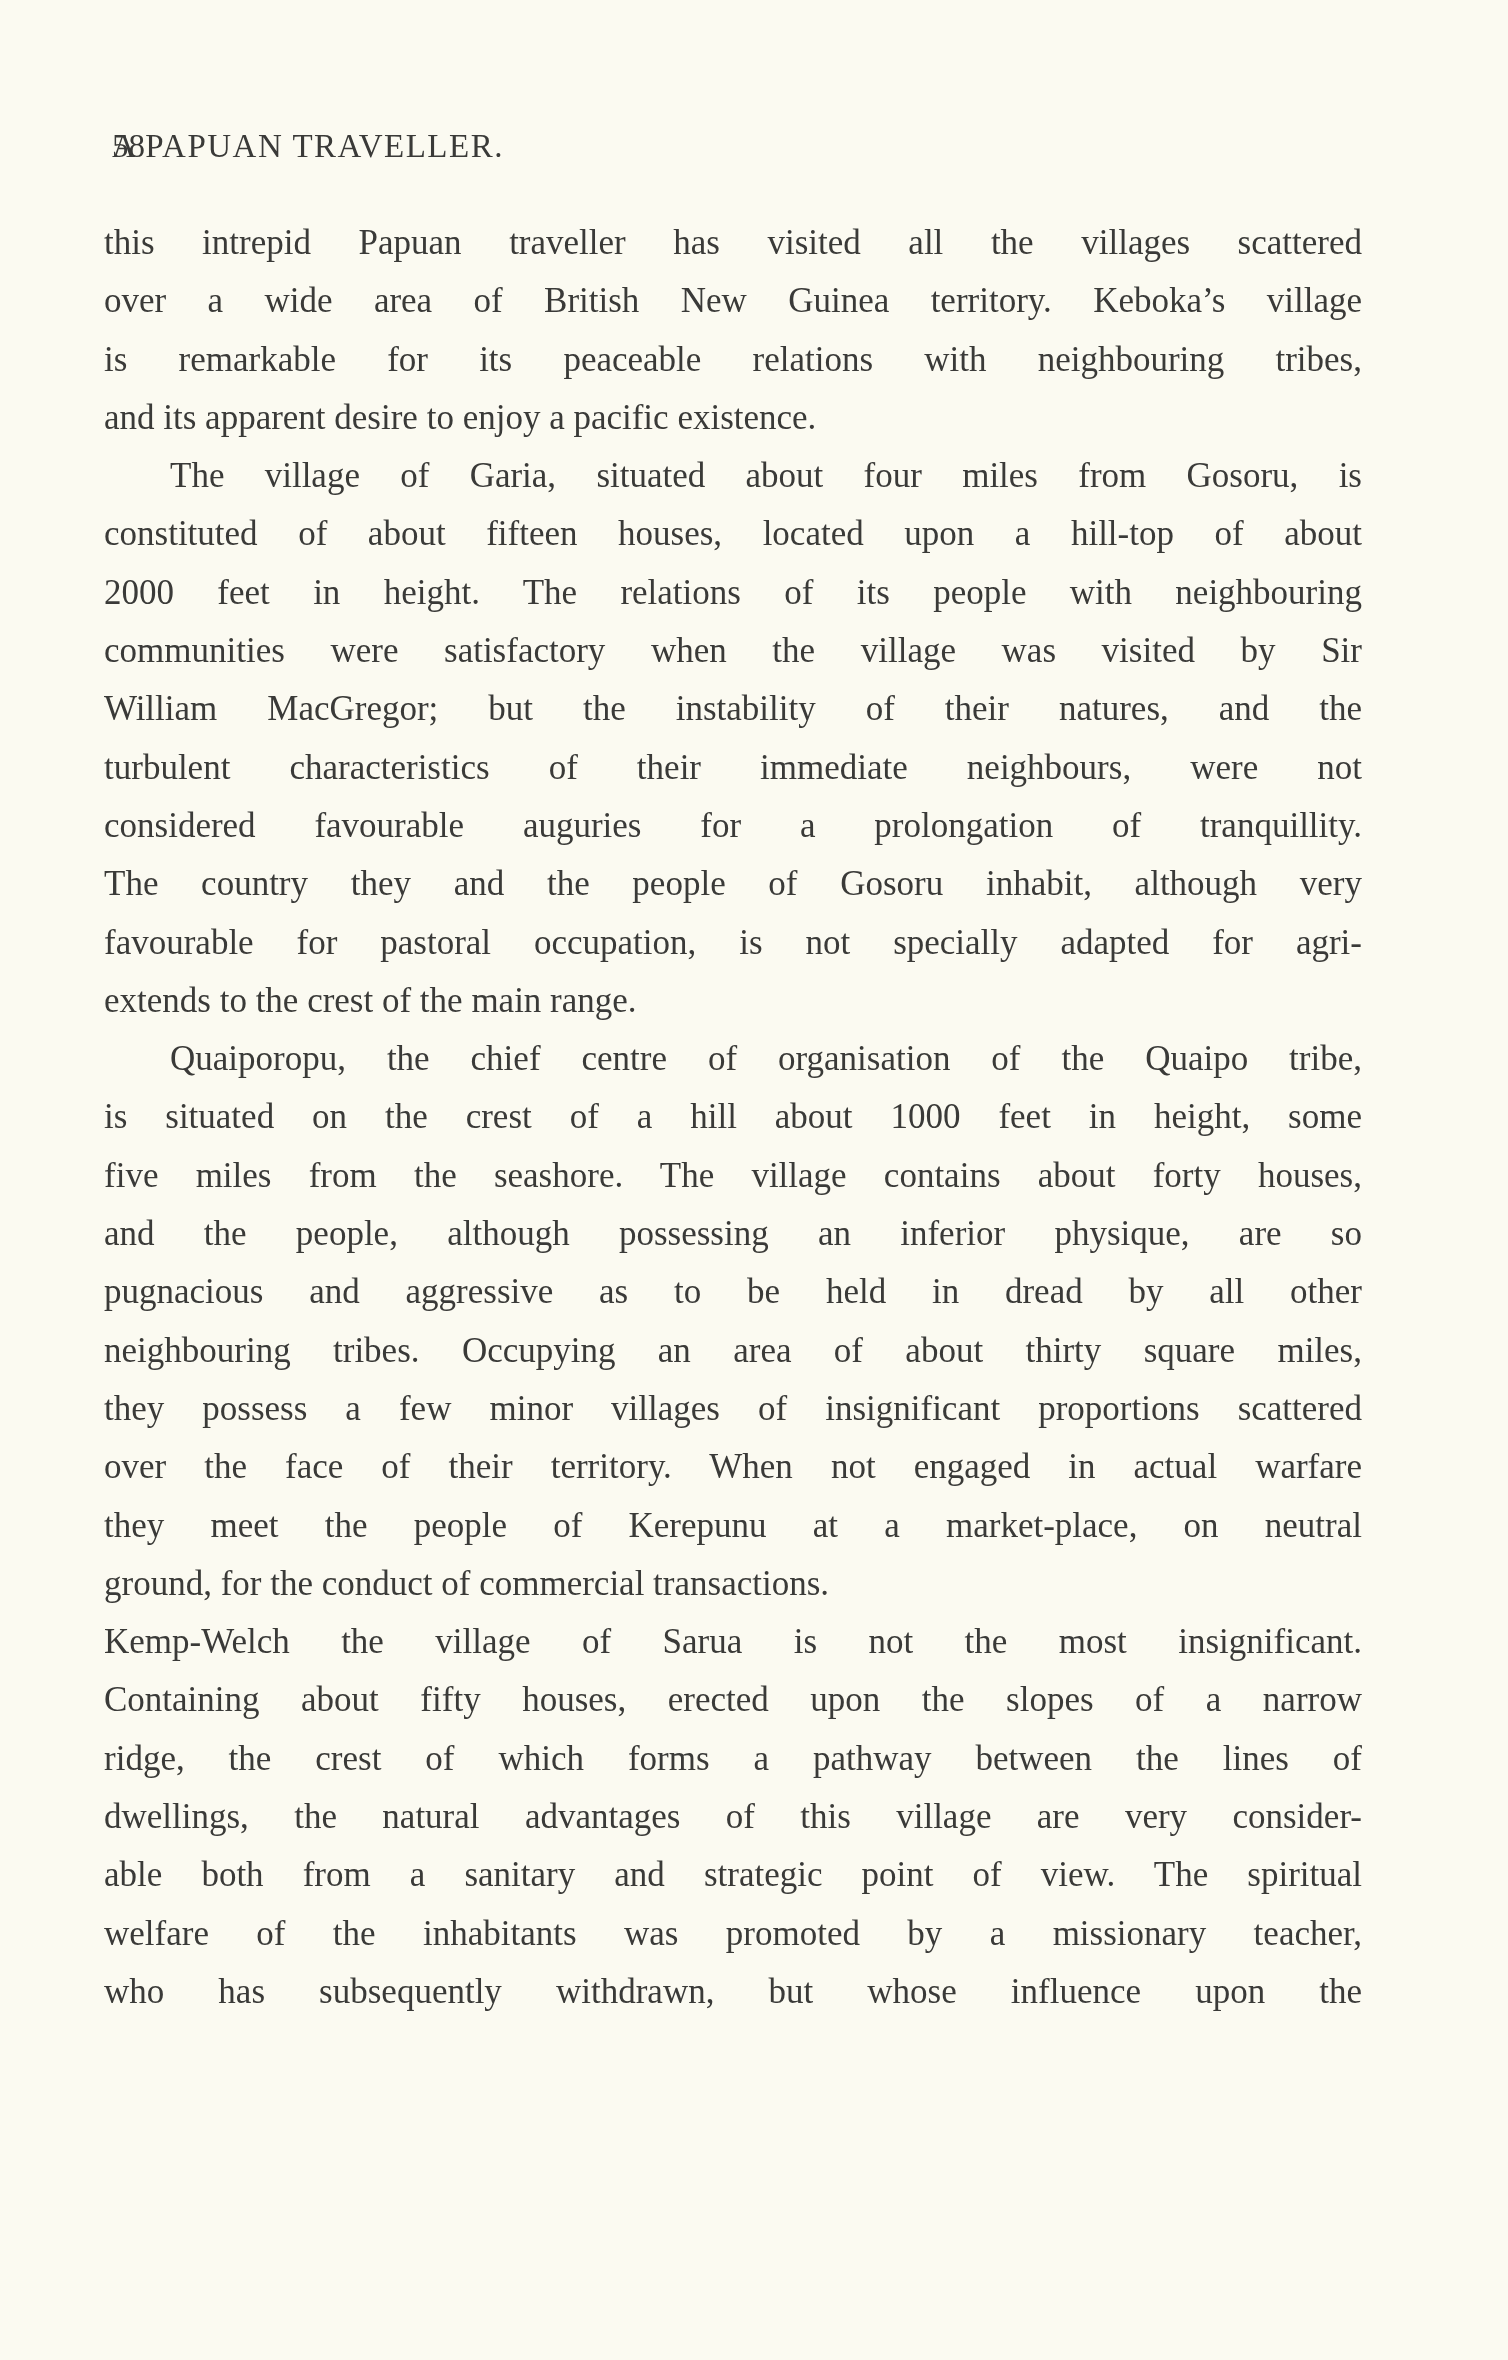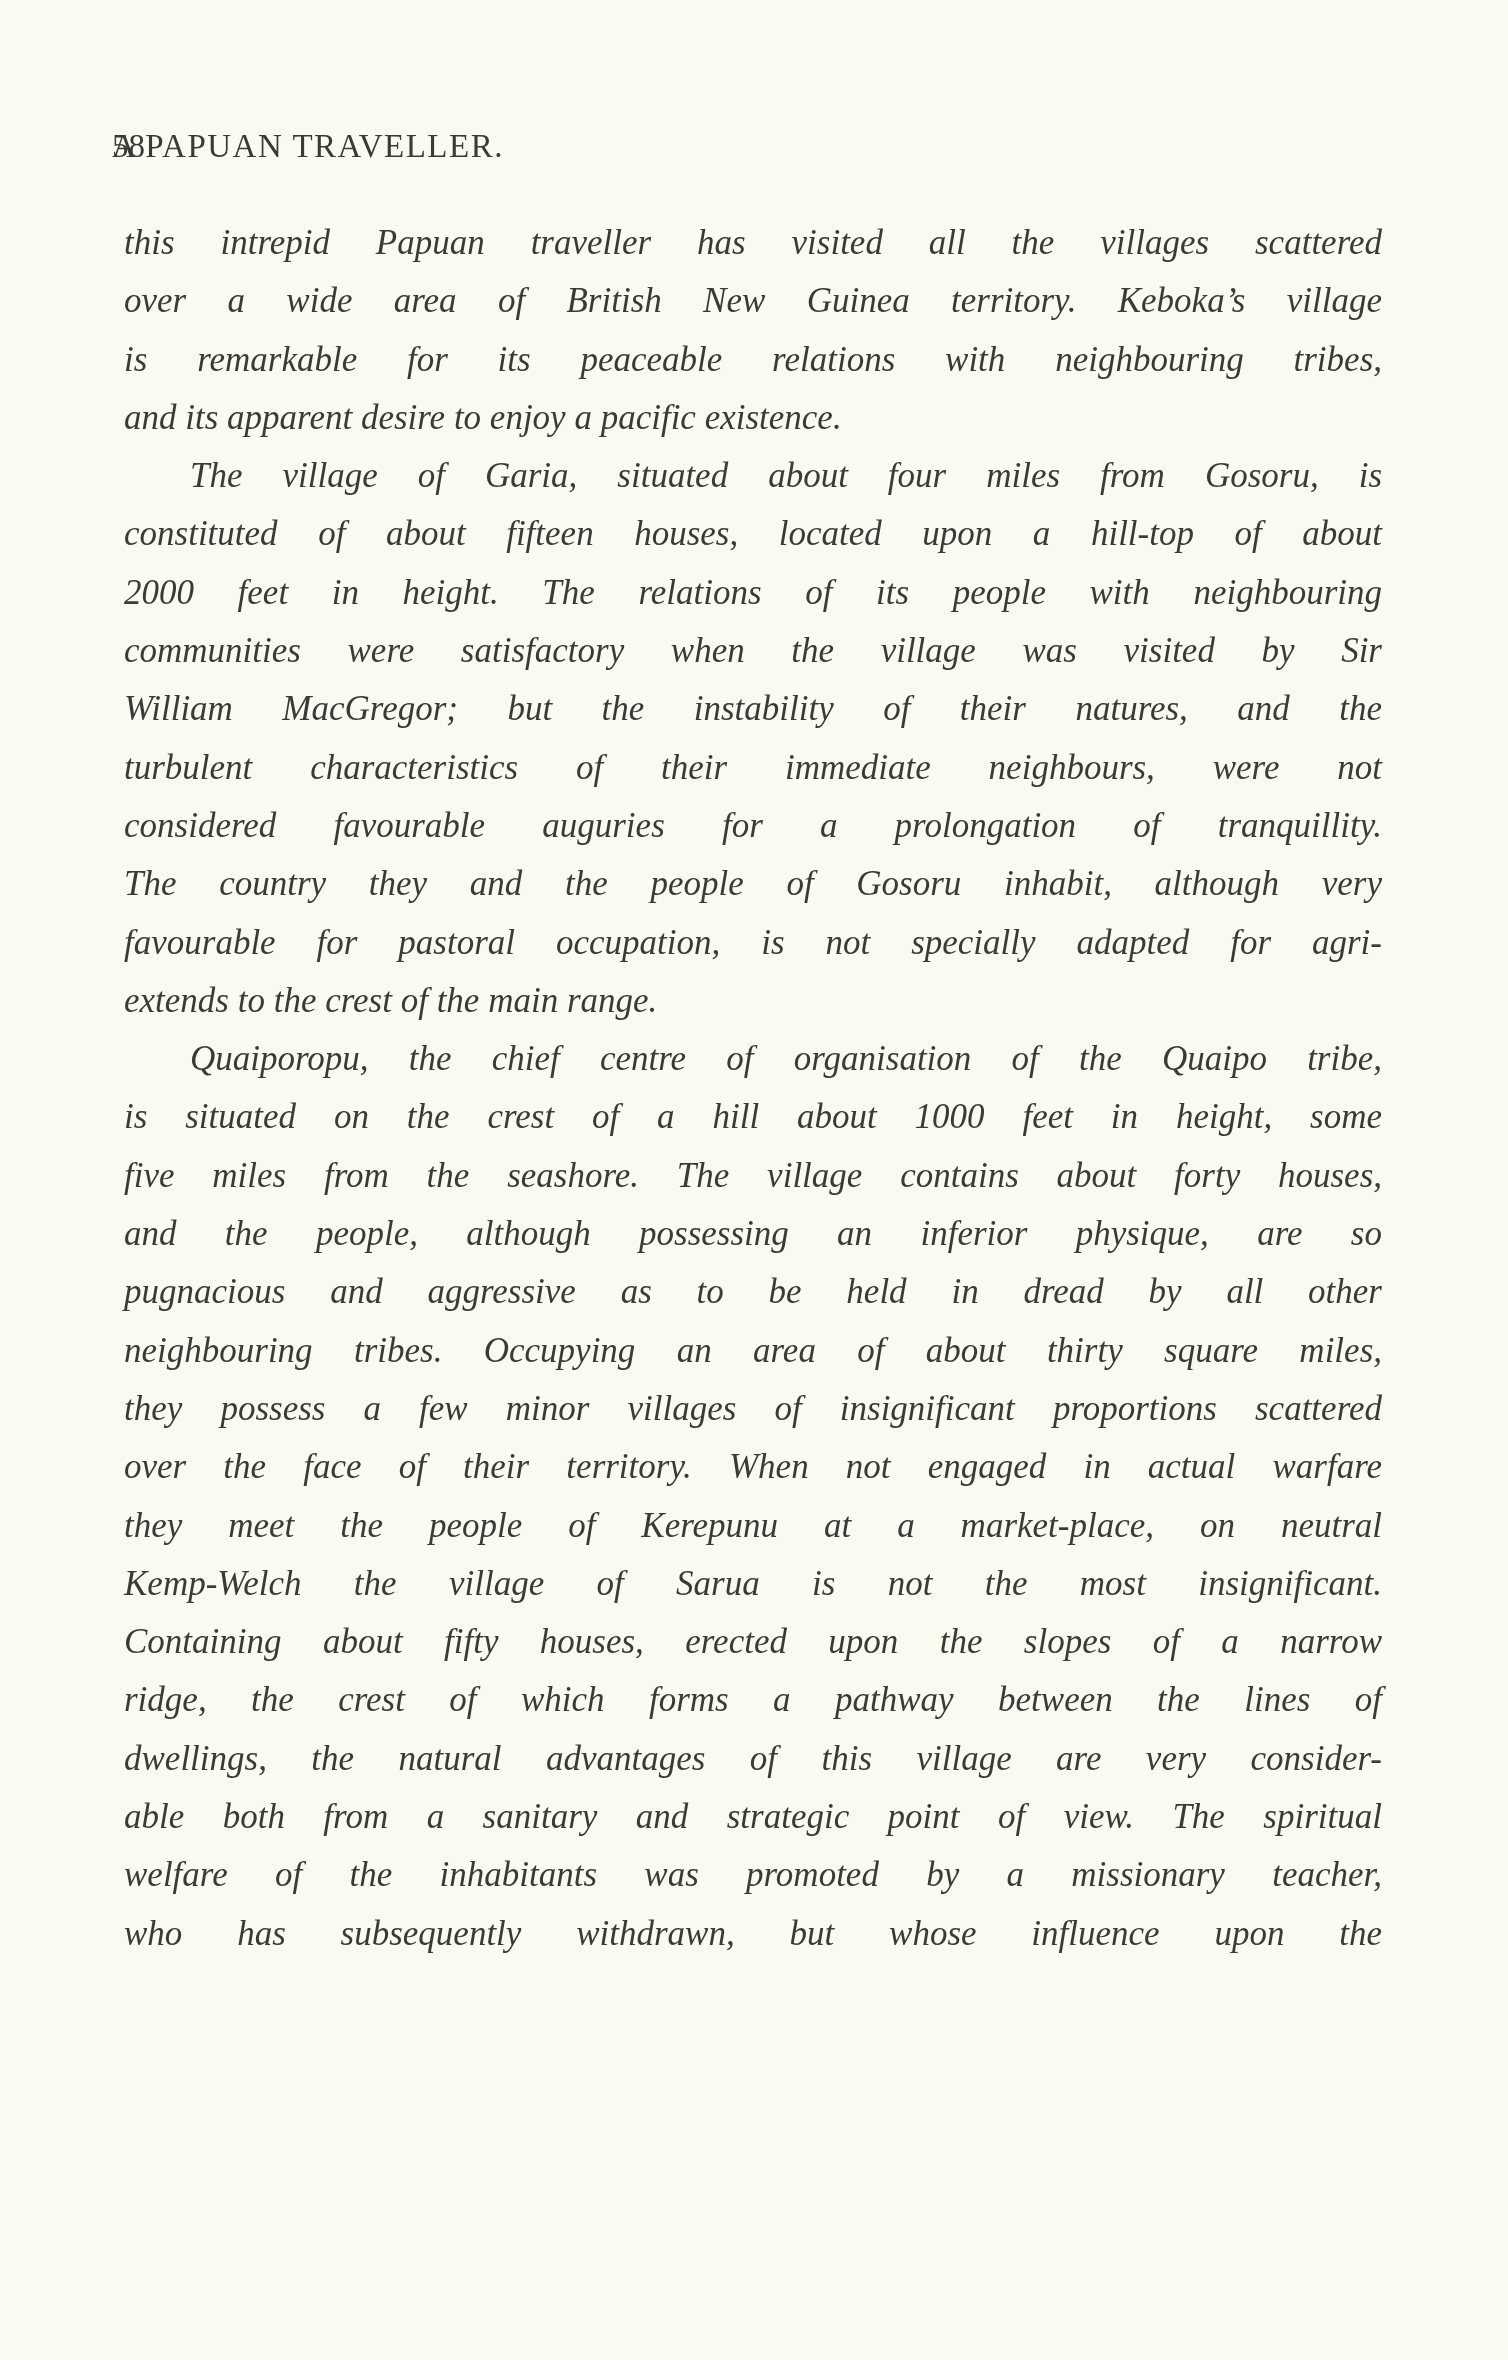--- a/index.html
+++ b/index.html
@@ -1,21 +1,21 @@
 <!DOCTYPE html>
 <html><head>
 <meta charset="utf-8">
 <style>
   html,body{margin:0;padding:0;}
   body{width:1508px;height:2360px;background:#fbfaf1;position:relative;overflow:hidden;
        font-family:"Liberation Serif","DejaVu Serif",serif;color:#3a3a38;}
   .running-head{position:absolute;top:128px;left:112px;width:1258px;height:50px;font-size:33px;}
   .page-num{position:absolute;left:0;top:0;}
   .head-title{position:absolute;left:0;right:0;top:0;text-align:left;letter-spacing:1.5px;}
-  .body-text{position:absolute;top:214px;left:124px;width:1258px;font-style:italic;}
+  .body-text{position:absolute;top:214px;left:104px;width:1258px;}
   .line{height:58.3px;line-height:58.3px;font-size:35px;white-space:nowrap;
         text-align:justify;text-align-last:justify;display:block;}
   .line.indent{padding-left:66px;}
   .line.last{text-align-last:left;}
 </style>
 </head>
 <body>
 
 <div class="running-head">
   <span class="page-num">58</span>
@@ -39,20 +39,21 @@
     <span class="line last">extends to the crest of the main range.</span>
     <span class="line indent">Quaiporopu, the chief centre of organisation of the Quaipo tribe,</span>
     <span class="line">is situated on the crest of a hill about 1000 feet in height, some</span>
     <span class="line">five miles from the seashore.  The village contains about forty houses,</span>
     <span class="line">and the people, although possessing an inferior physique, are so</span>
     <span class="line">pugnacious and aggressive as to be held in dread by all other</span>
     <span class="line">neighbouring tribes.  Occupying an area of about thirty square miles,</span>
     <span class="line">they possess a few minor villages of insignificant proportions scattered</span>
     <span class="line">over the face of their territory.  When not engaged in actual warfare</span>
     <span class="line">they meet the people of Kerepunu at a market-place, on neutral</span>
+    <span class="line last">ground, for the conduct of commercial transactions.</span>
     <span class="line">Kemp-Welch the village of Sarua is not the most insignificant.</span>
     <span class="line">Containing about fifty houses, erected upon the slopes of a narrow</span>
     <span class="line">ridge, the crest of which forms a pathway between the lines of</span>
     <span class="line">dwellings, the natural advantages of this village are very consider-</span>
     <span class="line">able both from a sanitary and strategic point of view.  The spiritual</span>
     <span class="line">welfare of the inhabitants was promoted by a missionary teacher,</span>
     <span class="line">who has subsequently withdrawn, but whose influence upon the</span>
   </div>
 
 </body></html>

